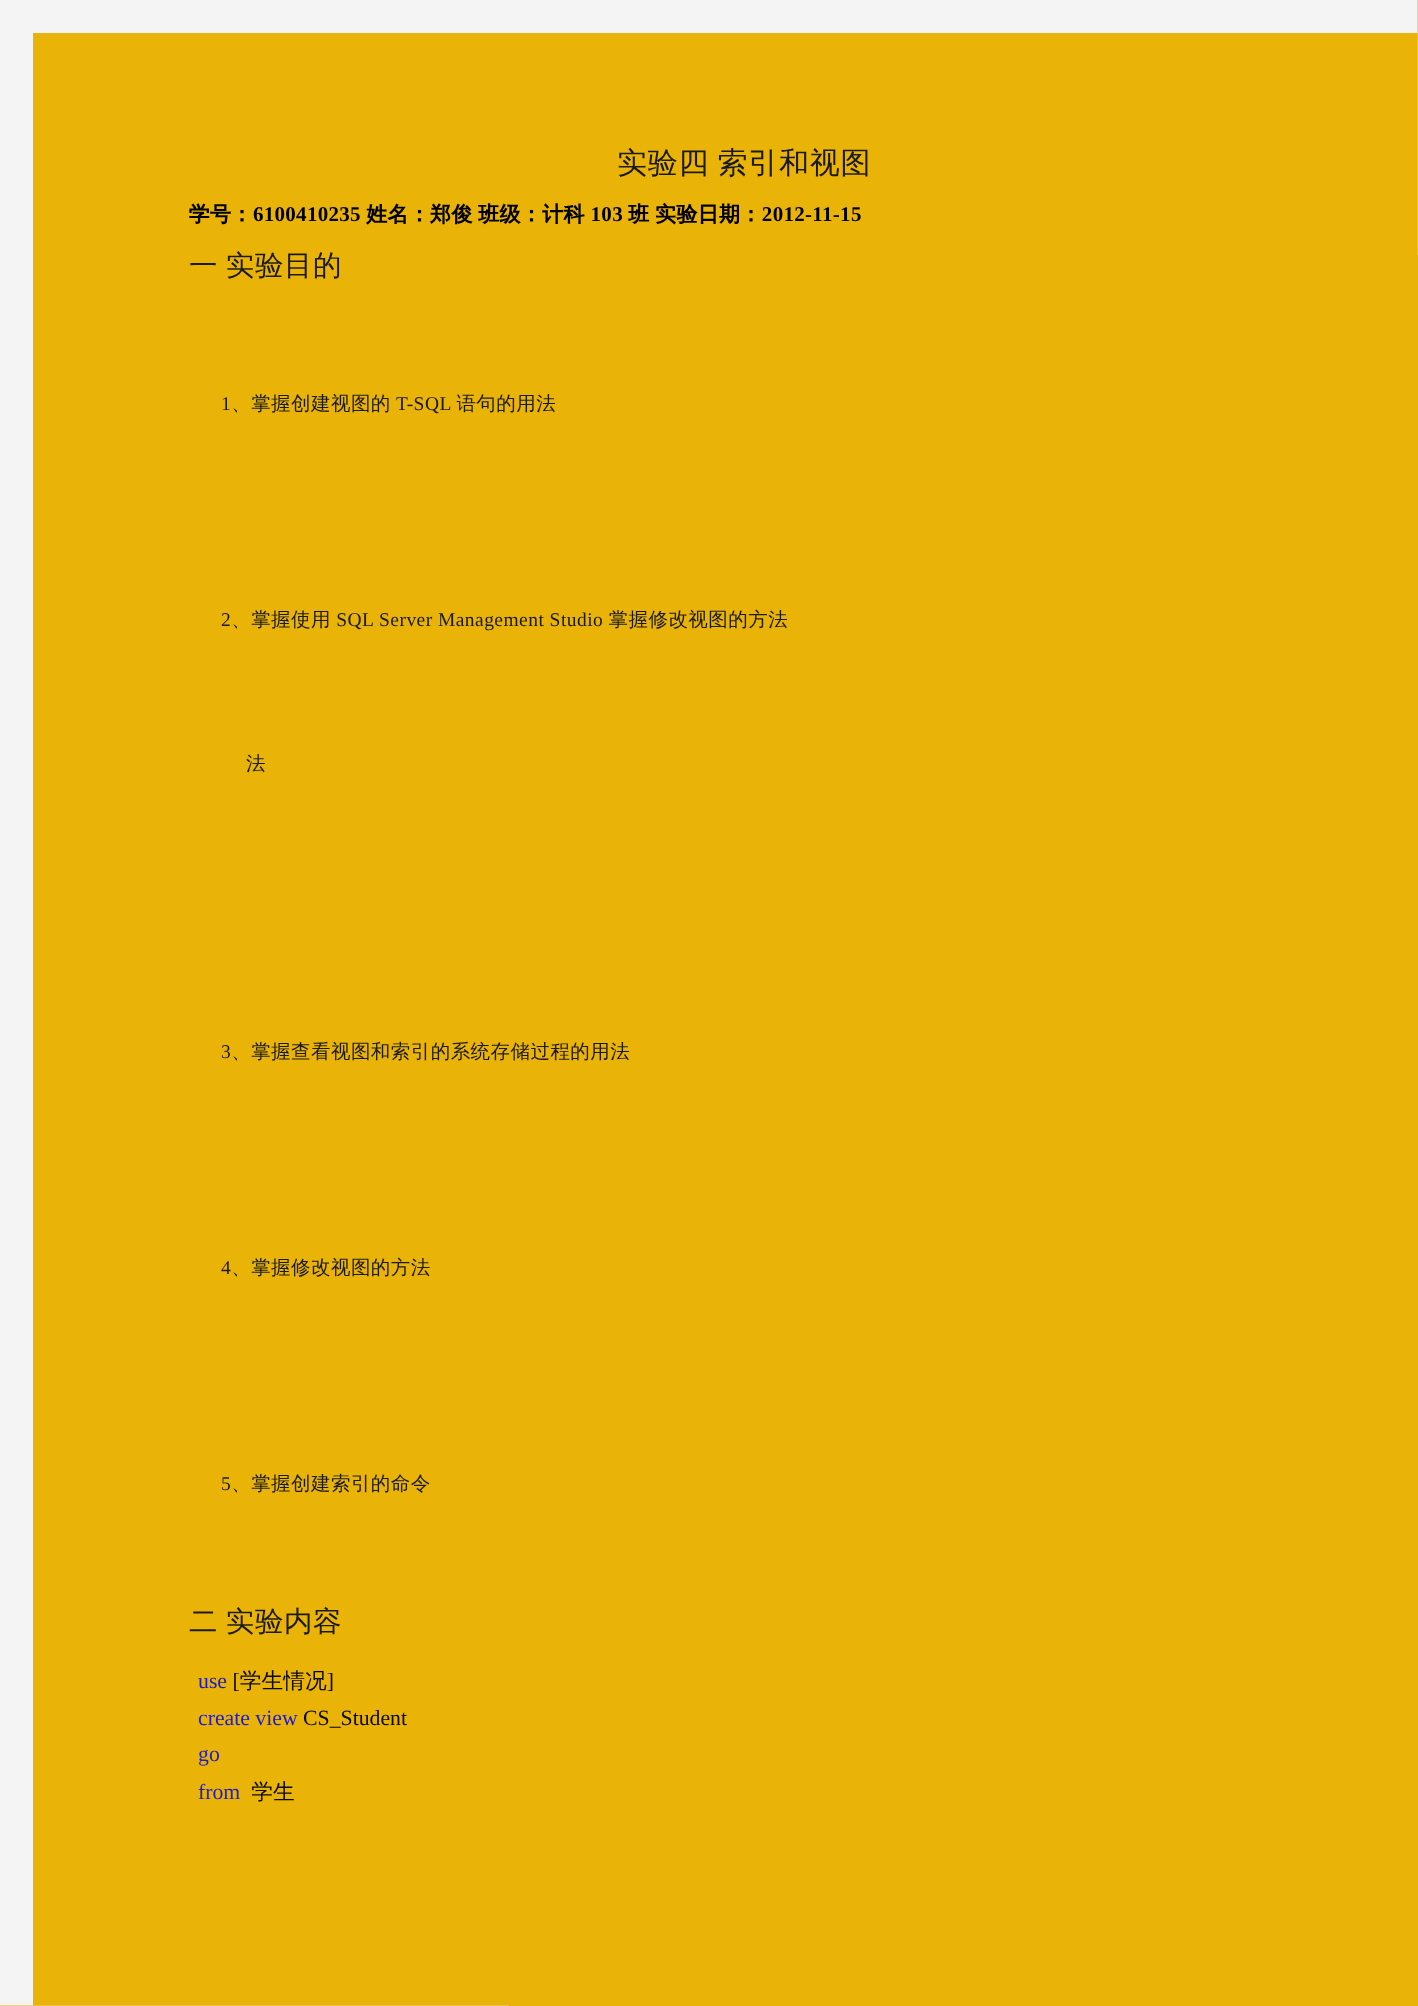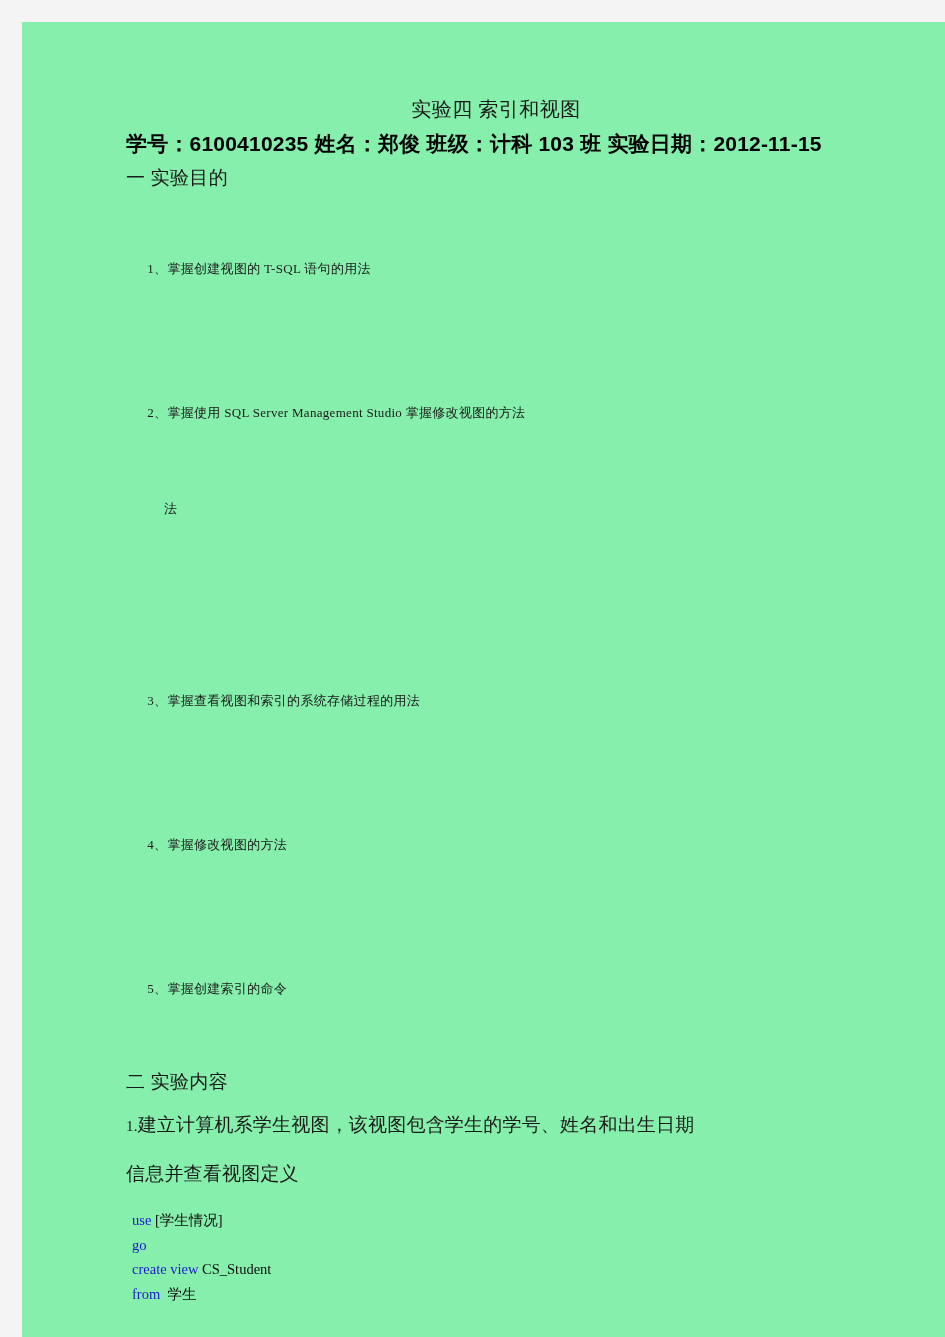--- a/index.html
+++ b/index.html
@@ -14,48 +14,48 @@
     overflow: hidden;
   }
 
   
   #page-sheet {
     position: absolute;
     left: 22px;
     top: 22px;
     width: 923px;
     height: 1315px;
-    background: #86efac;
+    background: #eab308;
   }
 
   .doc-body {
     position: absolute;
     left: 104px;
     top: 72px;
     width: 740px;
   }
 
   
   .doc-title {
     text-align: center;
     font-size: 20px;
     line-height: 30px;
     color: #1a1a1a;
     letter-spacing: 0.5px;
     margin: 0 0 7px 0;
     font-weight: normal;
   }
   .doc-meta {
-    font-size: 21px;
+    font-size: 14px;
     font-weight: bold;
     line-height: 26px;
     color: #000;
     margin: 0 0 4px 0;
     letter-spacing: 0.2px;
-    font-family: Liberation Sans, sans-serif;
+    font-family: Liberation Serif, serif;
   }
   .section-head {
     font-size: 19px;
     line-height: 34px;
     color: #1a1a1a;
     margin: 4px 0 2px 0;
     letter-spacing: 0.4px;
   }
   .obj-item {
     font-size: 13px;
@@ -125,27 +125,23 @@
     <div class="obj-item">
       <span class="num">4、</span><span>掌握修改视图的方法</span>
     </div>
 
     <div class="obj-item">
       <span class="num">5、</span><span>掌握创建索引的命令</span>
     </div>
 
     <div class="section-head">二 实验内容</div>
 
-    <div class="task-para">
-      <span class="lead-num">1.</span><span>建立计算机系学生视图，该视图包含学生的学号、姓名和出生日期</span>
-      <div>信息并查看视图定义</div>
-    </div>
 
     <div class="sql-snippet">
       <span class="ln"><span class="kw">use </span><span class="id">[学生情况]</span></span>
+      <span class="ln"><span class="kw">create view </span><span class="id">CS_Student</span></span>
       <span class="ln"><span class="kw">go</span></span>
-      <span class="ln"><span class="kw">create view </span><span class="id">CS_Student</span></span>
       <span class="ln"><span class="kw">from </span><span class="id"> 学生</span></span>
 
     </div>
 
   </div>
 </div>
 
 </body></html>

